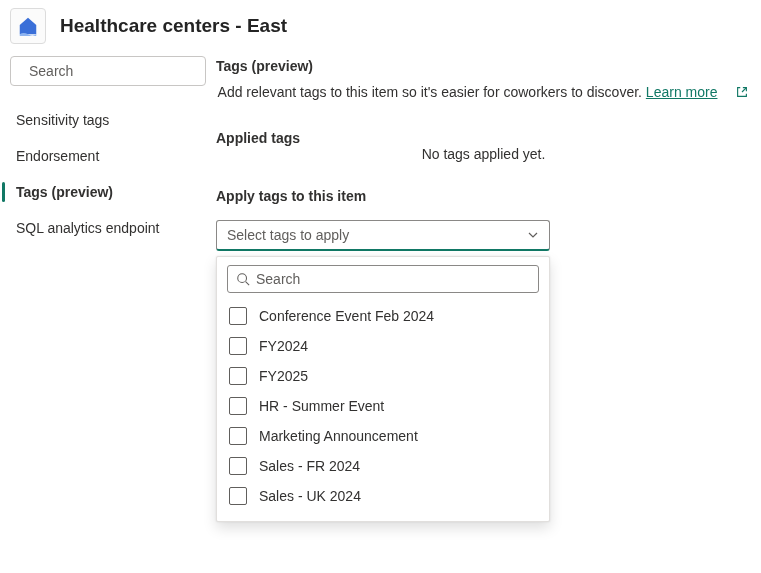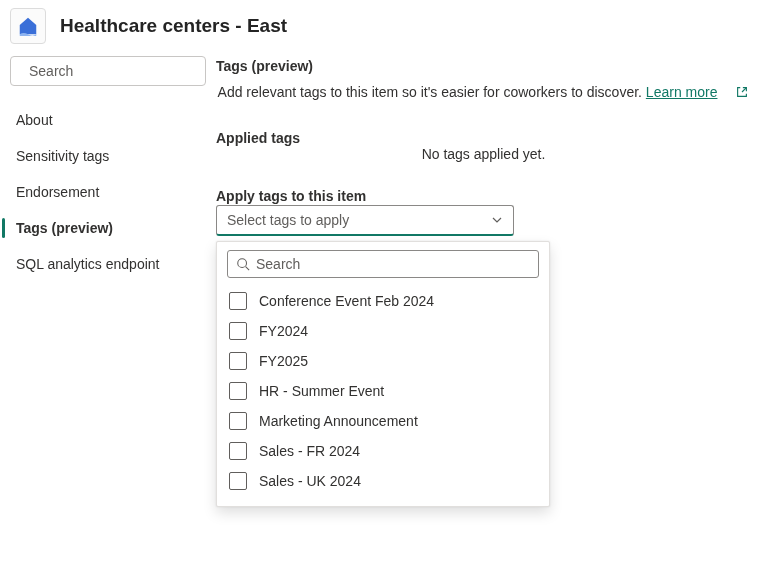--- a/index.html
+++ b/index.html
@@ -124,27 +124,27 @@
     font-weight: 600;
   }
   .no-tags {
     font-size: 14px;
     margin-bottom: 26px;
     text-align: center;
   }
   .apply-title {
     font-size: 14px;
     font-weight: 600;
-    margin-bottom: 1px;
+    margin-bottom: 16px;
   }
 
   
   .dropdown-wrap {
     position: relative;
-    width: 298px;
+    width: 334px;
   }
   .dropdown-trigger {
     width: 100%;
     border: 1px solid #8a8886;
     border-radius: 3px;
     padding: 6px 10px;
     display: flex;
     align-items: center;
     justify-content: space-between;
     background: #fff;
@@ -217,21 +217,20 @@
 <div class="body">
   <aside class="sidebar">
     <div class="side-search">
       <svg width="15" height="15" viewBox="0 0 16 16">
         <circle cx="7" cy="7" r="5" stroke="#605e5c" stroke-width="1.3" fill="none"></circle>
         <line x1="11" y1="11" x2="15" y2="15" stroke="#605e5c" stroke-width="1.3"></line>
       </svg>
       <input type="text" placeholder="Search" style="">
     </div>
     <ul class="nav">
-      <li>About</li>
       <li>Sensitivity tags</li>
       <li>Endorsement</li>
       <li class="active">Tags (preview)</li>
       <li>SQL analytics endpoint</li>
     </ul>
   </aside>
 
   <main class="main">
     <div class="section-title">Tags (preview)</div>
     <div class="section-desc">

